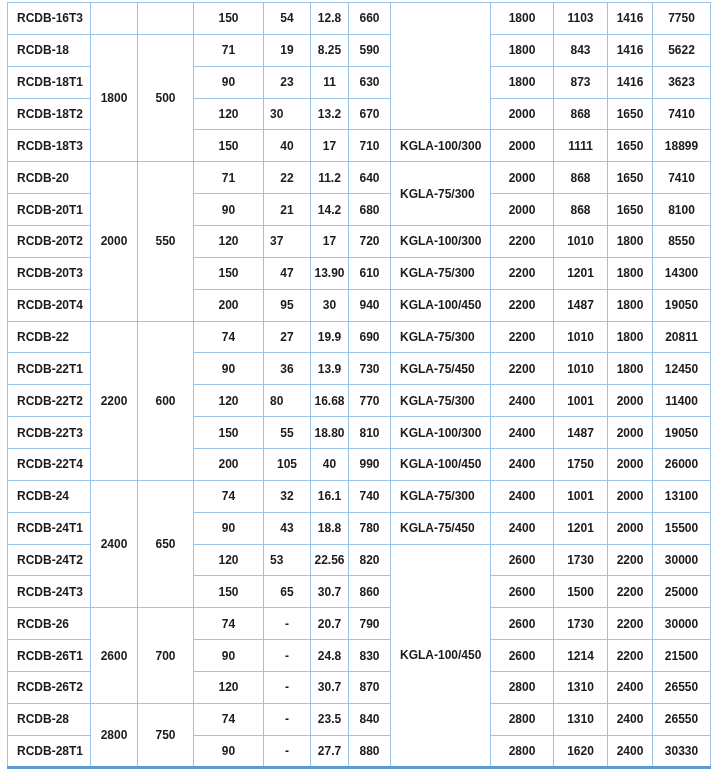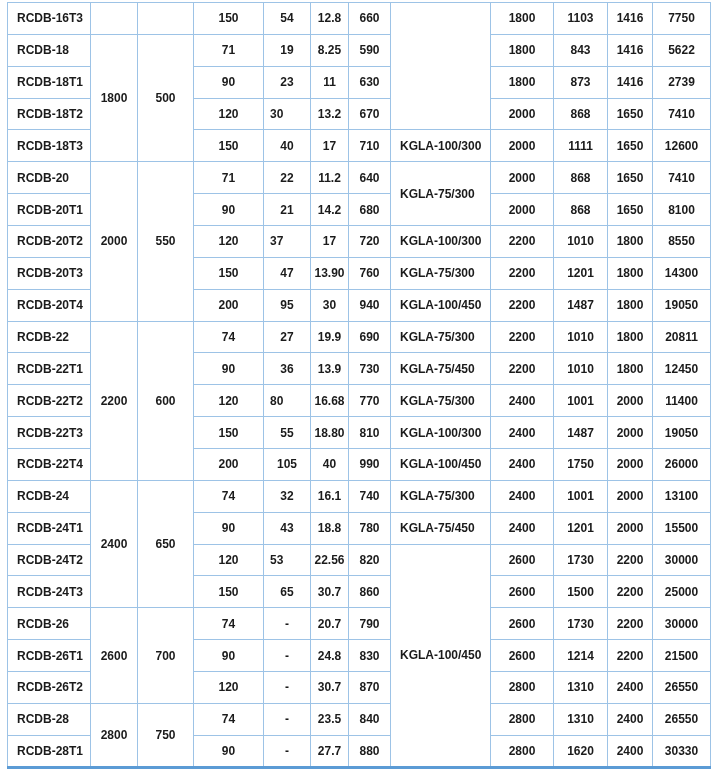--- a/index.html
+++ b/index.html
@@ -97,21 +97,21 @@
         </tr>
         <tr>
           <td class="left">RCDB-18T1</td>
           <td>90</td>
           <td>23</td>
           <td>11</td>
           <td>630</td>
           <td>1800</td>
           <td>873</td>
           <td>1416</td>
-          <td>2739</td>
+          <td>3623</td>
         </tr>
         <tr>
           <td class="left">RCDB-18T2</td>
           <td>120</td>
           <td class="alignleft">30</td>
           <td>13.2</td>
           <td>670</td>
           <td>2000</td>
           <td>868</td>
           <td>1650</td>
@@ -120,21 +120,21 @@
         <tr>
           <td class="left">RCDB-18T3</td>
           <td>150</td>
           <td>40</td>
           <td>17</td>
           <td>710</td>
           <td class="left">KGLA-100/300</td>
           <td>2000</td>
           <td>1111</td>
           <td>1650</td>
-          <td>12600</td>
+          <td>18899</td>
         </tr>
         <tr>
           <td class="left">RCDB-20</td>
           <td rowspan="5">2000</td>
           <td rowspan="5">550</td>
           <td>71</td>
           <td>22</td>
           <td>11.2</td>
           <td>640</td>
           <td rowspan="2" class="left">KGLA-75/300</td>
@@ -164,21 +164,21 @@
           <td>2200</td>
           <td>1010</td>
           <td>1800</td>
           <td>8550</td>
         </tr>
         <tr>
           <td class="left">RCDB-20T3</td>
           <td>150</td>
           <td>47</td>
           <td>13.90</td>
-          <td>760</td>
+          <td>610</td>
           <td class="left">KGLA-75/300</td>
           <td>2200</td>
           <td>1201</td>
           <td>1800</td>
           <td>14300</td>
         </tr>
         <tr>
           <td class="left">RCDB-20T4</td>
           <td>200</td>
           <td>95</td>

